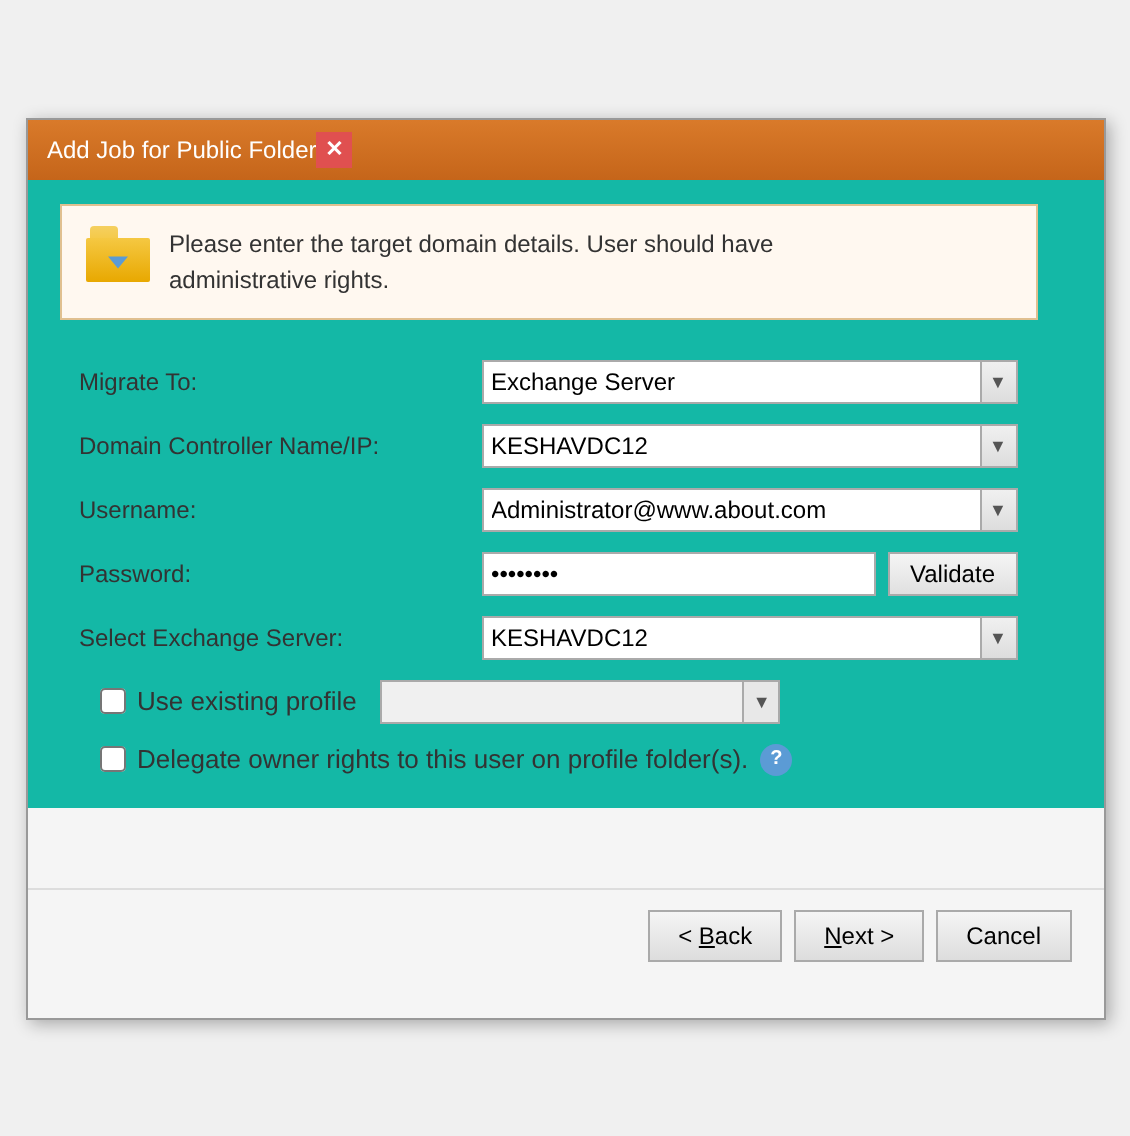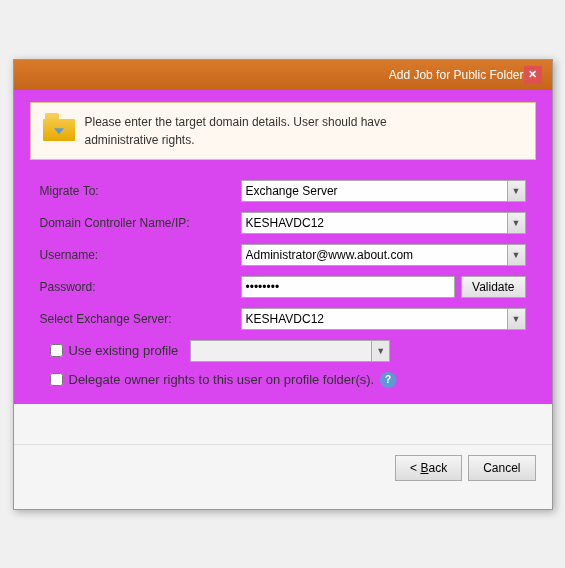--- a/index.html
+++ b/index.html
@@ -19,40 +19,40 @@
       background: #f5f5f5;
       border: 1px solid #999;
       box-shadow: 2px 2px 8px rgba(0,0,0,0.3);
     }
     .title-bar {
       background: linear-gradient(to bottom, #d97a2a, #c5651a);
       color: white;
       padding: 6px 10px;
       display: flex;
       align-items: center;
-      justify-content: flex-end;
+      justify-content: flex-start;
       font-size: 12px;
       font-weight: normal;
     }
     .title-bar-close {
       background: #e05050;
       color: white;
       border: none;
       width: 18px;
       height: 18px;
       cursor: pointer;
       font-size: 11px;
       display: flex;
       align-items: center;
       justify-content: center;
       font-weight: bold;
     }
     .content {
-      padding: 12px 16px 16px 16px;
-      background: #d946ef;
+      padding: 12px 33px 16px 16px;
+      background: #14b8a6;
     }
     .info-box {
       background: #fff8f0;
       border: 1px solid #e0c090;
       padding: 10px 12px;
       display: flex;
       align-items: flex-start;
       gap: 10px;
       margin-bottom: 20px;
     }
@@ -337,15 +337,18 @@
         </div>
       </div>
 
     </div>
   </div>
 
   <div class="footer">
     <button class="footer-btn">
       &lt;&nbsp;<span style="text-decoration:underline">B</span>ack
     </button>
+    <button class="footer-btn next">
+      <span style="text-decoration:underline">N</span>ext &gt;
+    </button>
     <button class="footer-btn">Cancel</button>
   </div>
 </div>
 
 </body></html>

